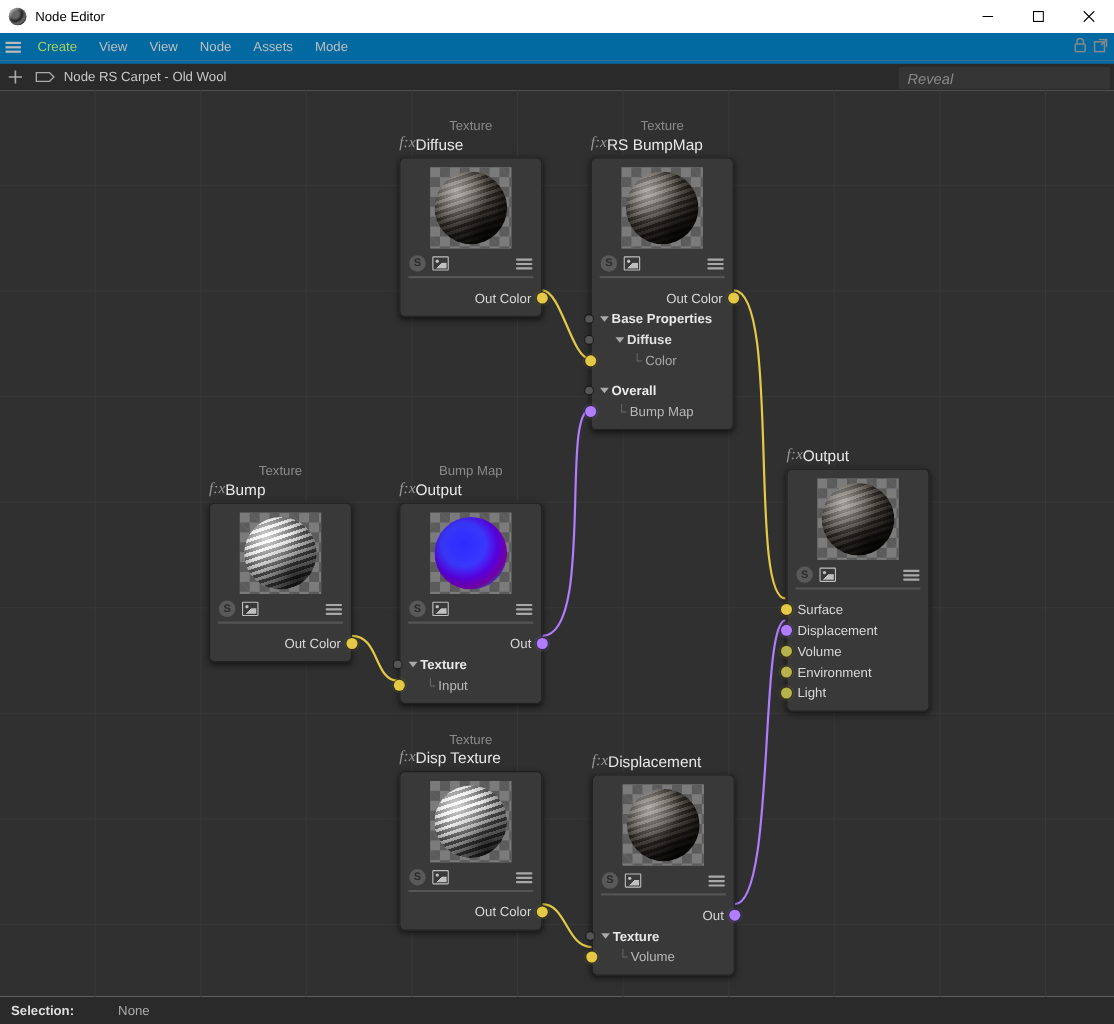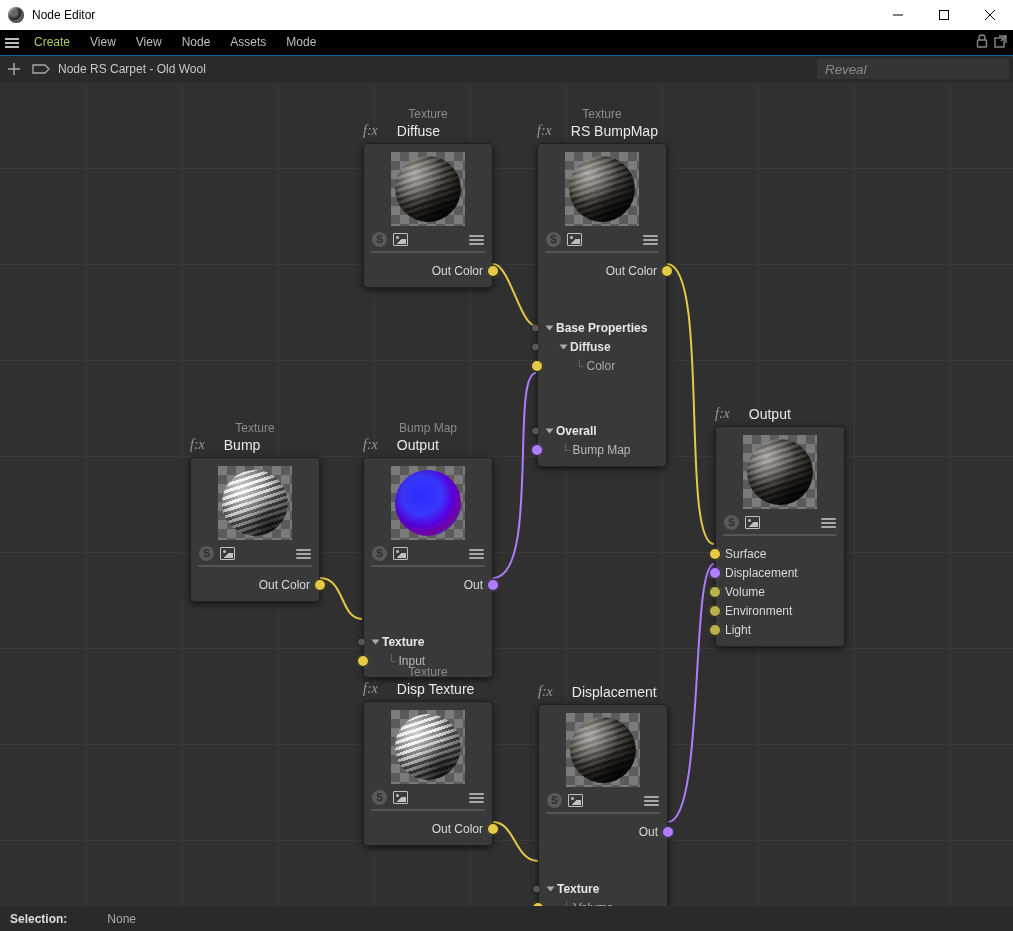--- a/index.html
+++ b/index.html
@@ -32,21 +32,21 @@
     box-shadow: inset -1px -1px 2px rgba(0,0,0,.6), inset 1px 1px 2px rgba(255,255,255,.5);
   }
   .titlebar .title { font-size: 12px; color: #000; }
   .winbtns { position: absolute; right: 0; top: 0; display: flex; height: 30px; }
   .winbtn { width: 46px; height: 30px; display: flex; align-items: center; justify-content: center; color: #000; font-family: "Segoe UI Symbol", sans-serif; }
   .winbtn svg { pointer-events: none; }
 
   
   .menubar {
     height: 25px;
-    background: #000000;
+    background: #0369a1;
     display: flex;
     align-items: flex-start;
     color: #bfbfbf;
     position: relative;
   }
   .menubar .hamburger {
     width: 24px; height: 25px;
     display: flex; align-items: center; justify-content: center;
   }
   .menubar .hamburger div {
@@ -62,21 +62,21 @@
   .menuitem.create { color: #a8cf63; }
   .menubar .right-icons { position: absolute; right: 6px; top: 0; height: 25px; display: flex; align-items: center; gap: 6px; color: #888; }
 
   
   .pathbar {
     height: 27px;
     background: #2a2a2a;
     display: flex;
     align-items: center;
     padding: 0 6px;
-    border-top: 1px solid #0369a1;
+    border-top: 3px solid #0369a1;
     color: #bfbfbf;
     position: relative;
   }
   .pathbar .plus {
     width: 16px; height: 16px;
     display:flex;align-items:center;justify-content:center;
     margin-right:10px;
   }
   .pathbar .label-icon { margin-right: 8px; display:flex; align-items:center; }
   .pathbar .breadcrumb { font-size: 12px; color: #c8c8c8; }
@@ -108,21 +108,21 @@
   .node {
     position: absolute;
     width: 130px;
     color: #ddd;
   }
   .node .category {
     text-align: center; color: #8a8a8a; font-size: 12px; margin-bottom: 1px;
   }
   .node .title-row {
     display: flex; align-items: center; justify-content: flex-start;
-    color: #e8e8e8; font-size: 14px; margin-bottom: 3px; gap: 19px;
+    color: #e8e8e8; font-size: 14px; margin-bottom: 3px; gap: 0;
     height:18px;
   }
   .fx { font-family: serif; font-style: italic; color: #999; font-size: 14px; }
   .node-body {
     background: #393939;
     border-radius: 5px;
     box-shadow: 0 2px 6px rgba(0,0,0,.6), inset 0 0 0 1px #202020;
     overflow: visible;
     position: relative;
   }
@@ -187,21 +187,21 @@
   .hr { height:2px; background:#555; margin: 0 8px 8px 8px; border-radius:1px;}
   .out-row, .in-row {
     display:flex; align-items:center;
     height: 19px;
     position: relative;
     font-size: 12px;
     padding: 0 10px;
   }
   .out-row { justify-content: flex-end; color:#d8d8d8; }
   .in-row { justify-content: flex-start; color:#d8d8d8; }
-  .in-row.group { font-weight: bold; color: #e8e8e8; margin-top: 38px; }
+  .in-row.group { font-weight: bold; color: #e8e8e8; }
   .in-row.sub { padding-left: 24px; color:#b8b8b8; font-weight:normal;}
   .in-row.sub2 { padding-left: 38px; color:#a8a8a8; font-weight:normal;}
   .tri {
     display:inline-block; width:0;height:0;
     border-top:4px solid transparent;
     border-bottom:4px solid transparent;
     border-left:5px solid #aaa;
     transform: rotate(90deg);
     margin-right:4px;
   }

